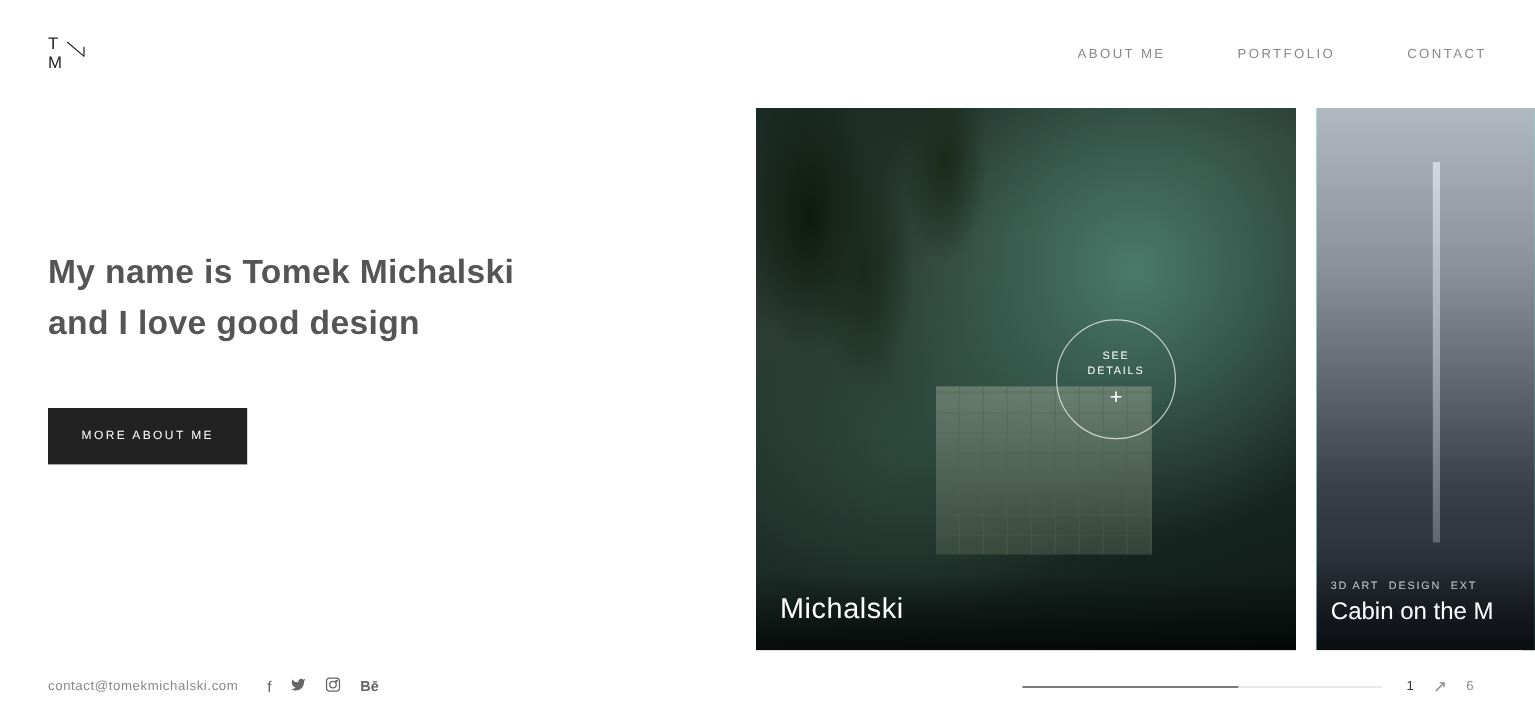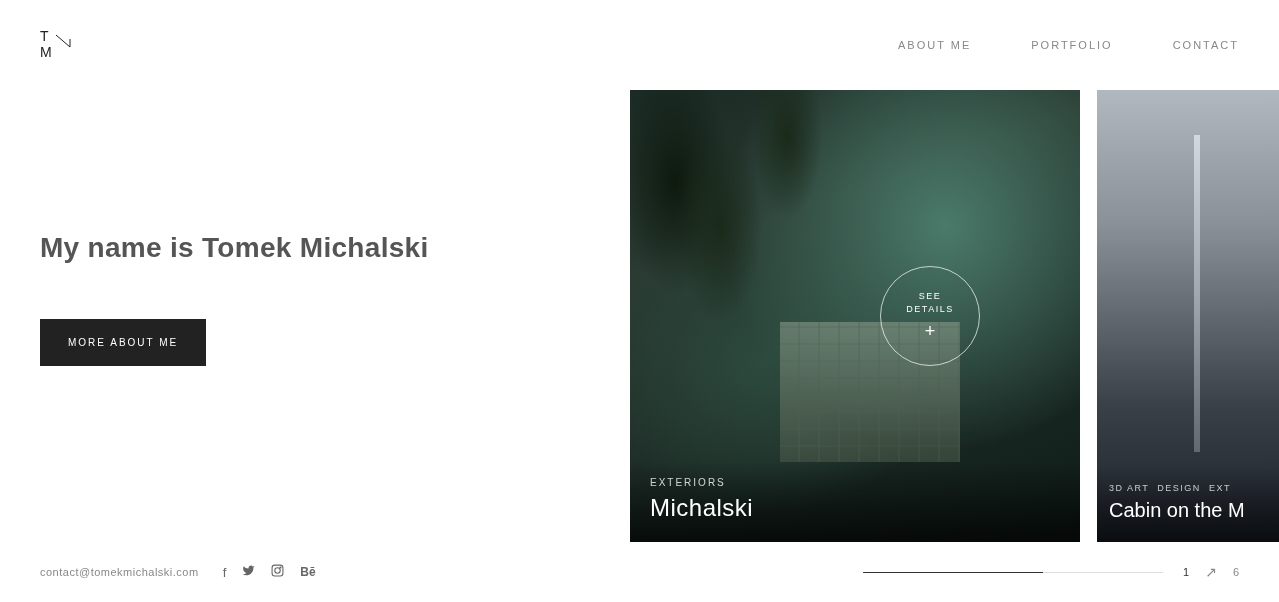--- a/index.html
+++ b/index.html
@@ -259,21 +259,21 @@
       color: #fff;
       white-space: nowrap;
       overflow: hidden;
     }
 
     
     footer {
       position: absolute;
       bottom: 0;
       left: 0;
-      right: 0;
+      right: 11px;
       height: 60px;
       display: flex;
       align-items: center;
       justify-content: space-between;
       padding: 0 40px;
       background: #fff;
       text-align: center;
     }
 
     .footer-left {
@@ -361,40 +361,40 @@
     <a href="#">PORTFOLIO</a>
     <a href="#">CONTACT</a>
   </nav>
 </header>
 
 <div class="main-content">
 
   <div class="hero-left">
     <h1 class="hero-title">
       <span>My name is Tomek Michalski</span><br>
+      <span>and I love good design</span>
     </h1>
     <button class="more-btn">MORE ABOUT ME</button>
   </div>
 
   <div class="portfolio-strip">
 
     <div class="card card-main">
       <div class="card-bg"></div>
       <div class="building"></div>
 
       <div class="see-details-circle">
         <div class="see-details-text">
           <span>SEE</span><br>
           <span>DETAILS</span>
         </div>
         <div class="see-details-plus">+</div>
       </div>
 
       <div class="card-label-area">
-        <div class="card-category">EXTERIORS</div>
         <div class="card-title">Michalski</div>
       </div>
     </div>
 
     <div class="card card-second">
       <div class="card-bg2"></div>
 
       <div class="card-second-labels">
         <div class="card-second-cats">
           <span class="card-second-cat">3D ART</span>

